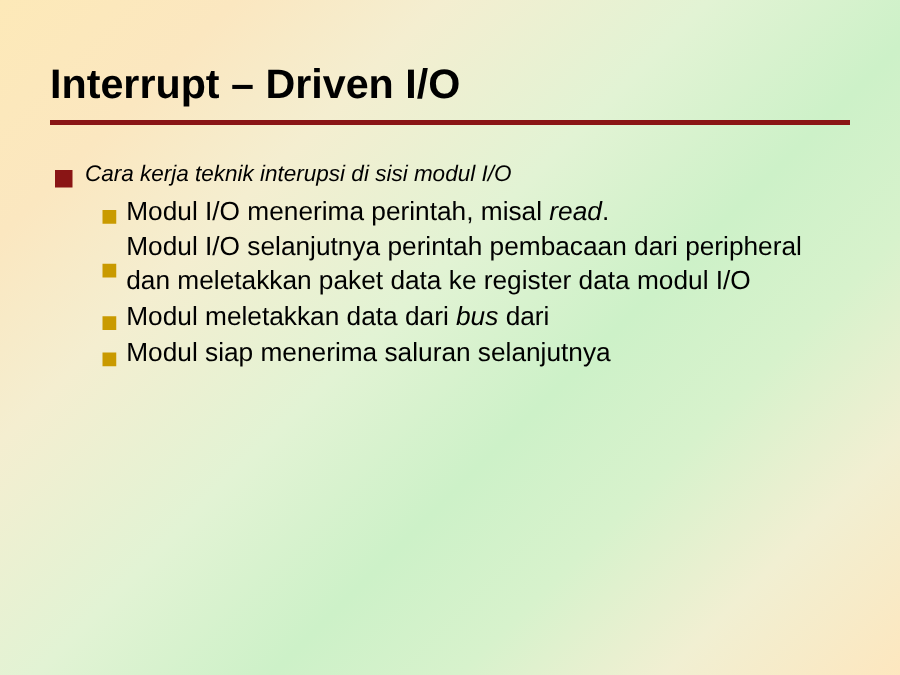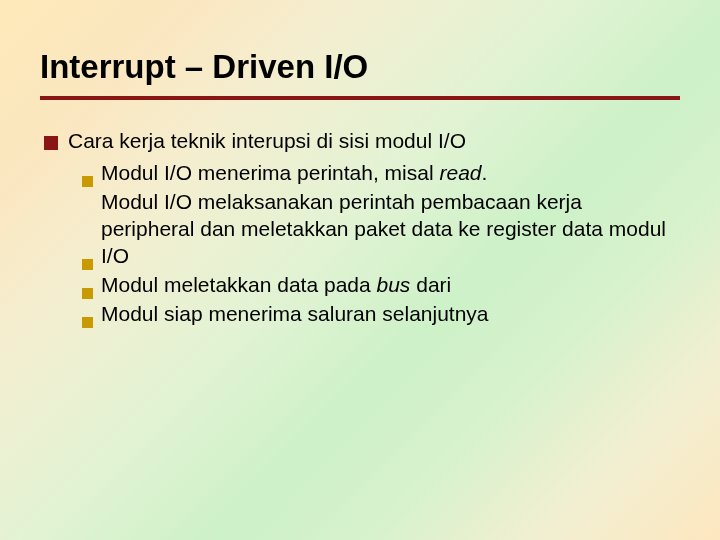--- a/index.html
+++ b/index.html
@@ -45,30 +45,31 @@
   }
   .bullet-z {
     width: 14px;
     height: 14px;
     background: #8a1515;
     flex: 0 0 14px;
     margin-top: 8px;
     margin-right: 10px;
   }
   .level1-text {
-    font-size: 21px;
+    font-size: 18px;
     line-height: 1.25;
+    font-style: italic;
   }
   .sublist {
     margin-left: 42px;
     margin-top: 4px;
   }
   .level2 {
     display: flex;
-    align-items: flex-end;
+    align-items: center;
     margin-bottom: 2px;
   }
   .bullet-y {
     width: 11px;
     height: 11px;
     background: #c99a00;
     flex: 0 0 11px;
     margin-top: 8px;
     margin-right: 8px;
   }
@@ -95,29 +96,29 @@
 
     <div class="level2">
       <div class="bullet-y"></div>
       <div class="level2-text">
         <span>Modul I/O menerima perintah, misal </span><span class="italic">read</span><span>.</span>
       </div>
     </div>
 
     <div class="level2">
       <div class="bullet-y"></div>
-      <div class="level2-text">Modul I/O melaksanakan perintah pembacaan kerja peripheral dan meletakkan paket data ke register data modul I/O</div>
+      <div class="level2-text">Modul I/O selanjutnya perintah pembacaan dari peripheral dan meletakkan paket data ke register data modul I/O</div>
     </div>
 
 
 
     <div class="level2">
       <div class="bullet-y"></div>
       <div class="level2-text">
-        <span>Modul meletakkan data pada </span><span class="italic">bus</span><span> dari</span>
+        <span>Modul meletakkan data dari </span><span class="italic">bus</span><span> dari</span>
       </div>
     </div>
 
     <div class="level2">
       <div class="bullet-y"></div>
       <div class="level2-text">Modul siap menerima saluran selanjutnya</div>
     </div>
 
   </div>
 

